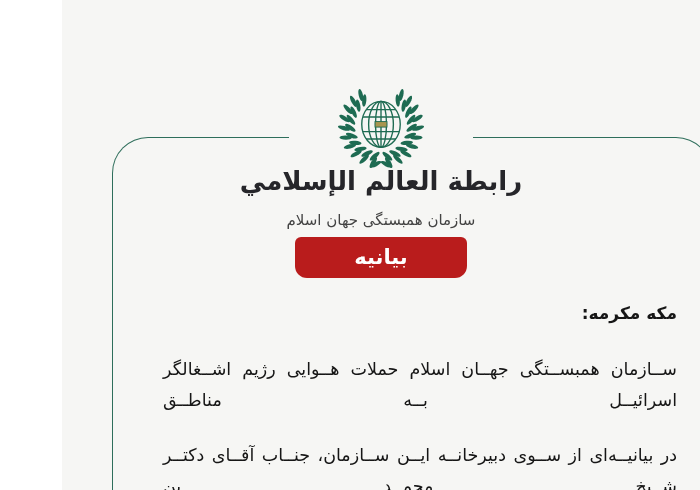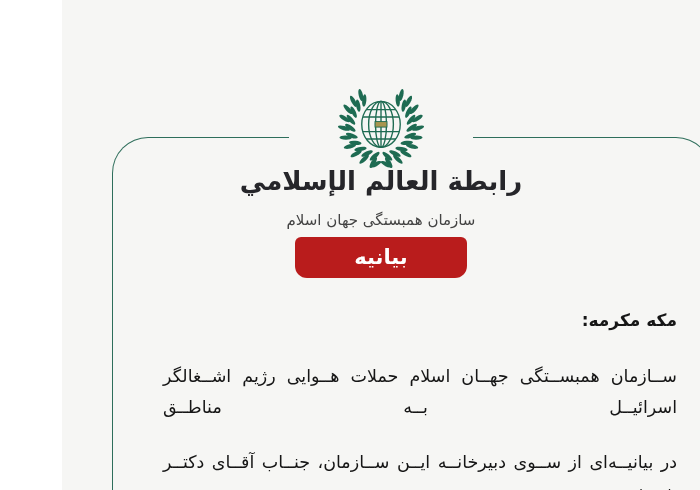--- a/index.html
+++ b/index.html
@@ -65,21 +65,20 @@
     width:530px;
     direction:rtl;
     color:#161616;
   }
   .dateline{
     font-size:17px;
     font-weight:bold;
     line-height:26px;
     text-align:right;
     margin-bottom:28px;
-    margin-top:7px;
   }
   .para{margin:0 0 24px 16px;}
   .line{
     font-size:17.5px;
     line-height:31px;
     text-align:justify;
     text-align-last:justify;
     word-spacing:1px;
   }
 </style>

